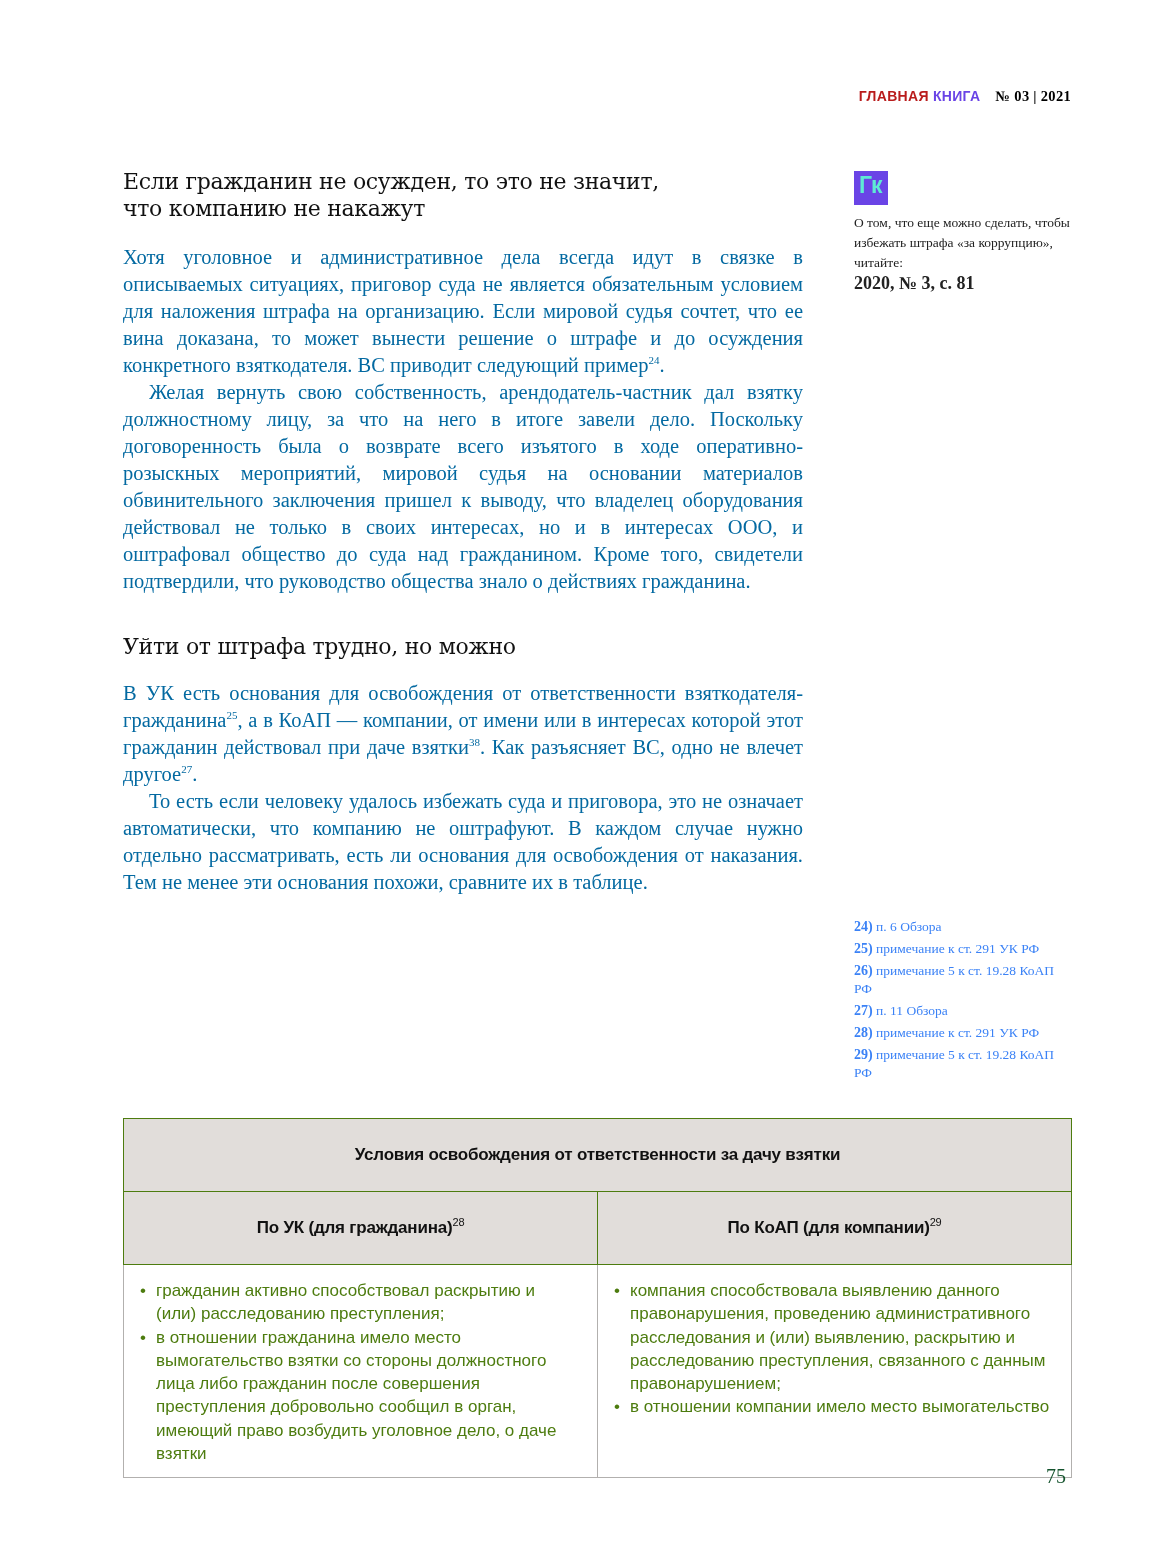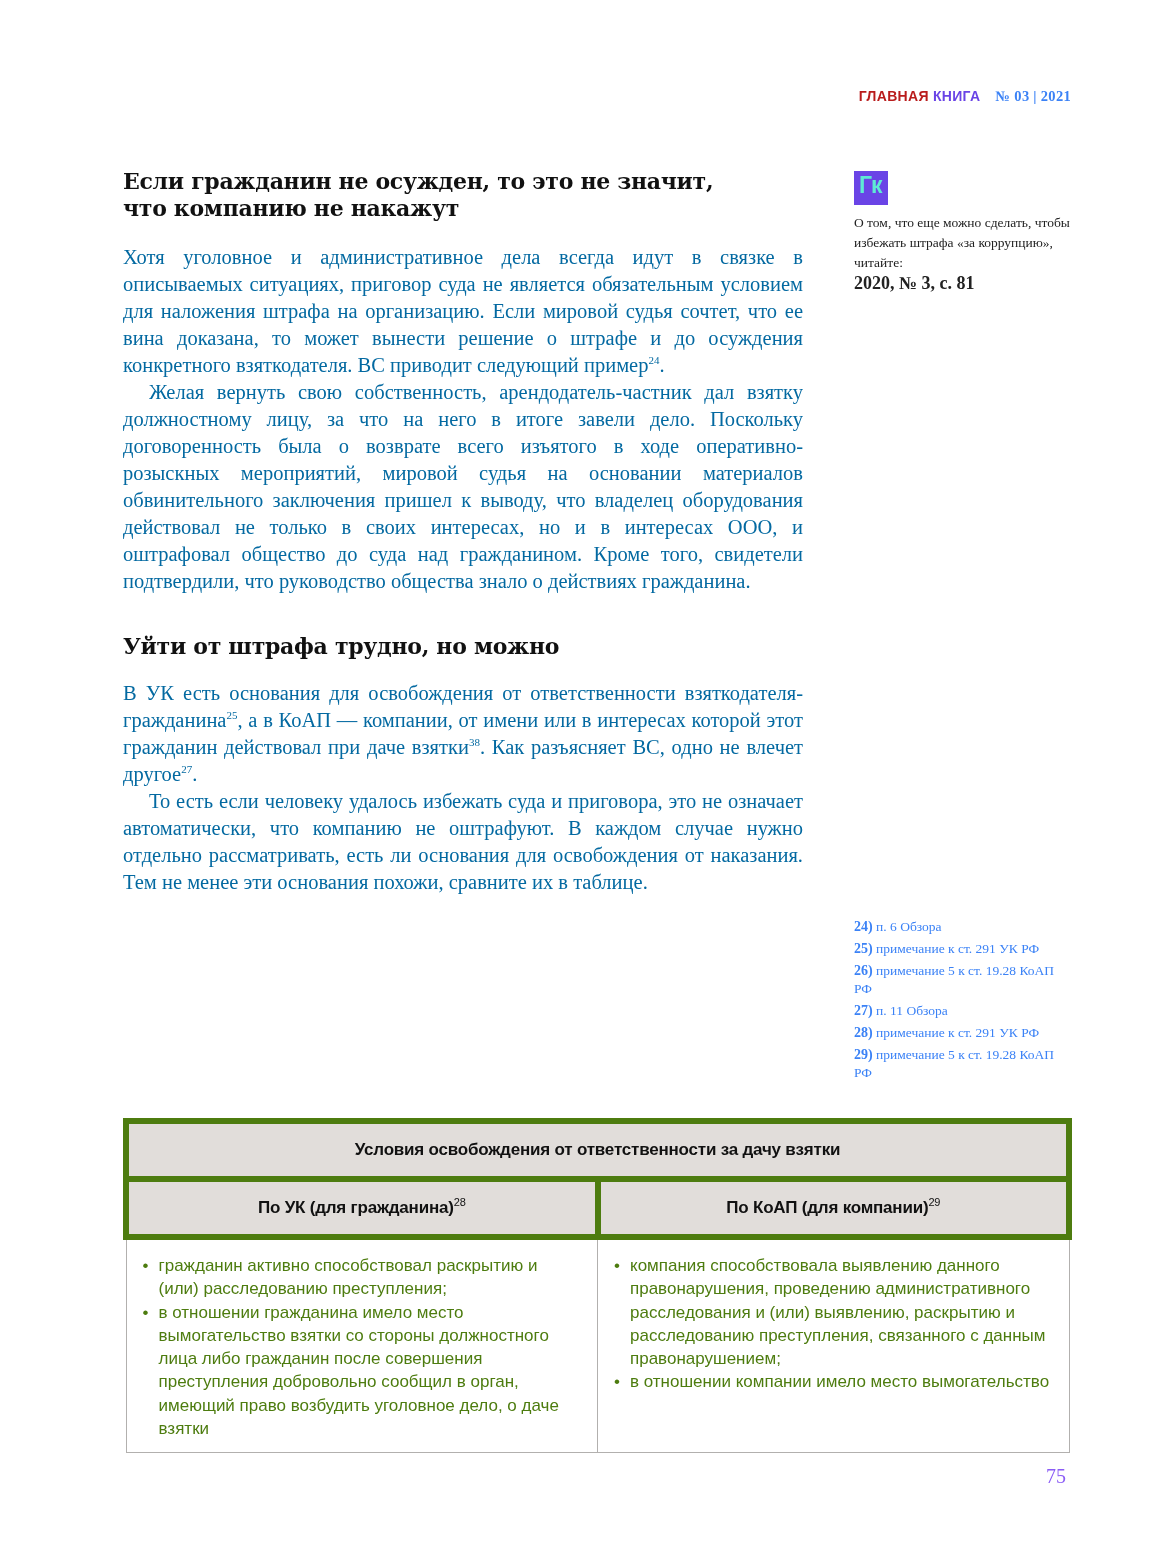--- a/index.html
+++ b/index.html
@@ -1,42 +1,42 @@
 <!DOCTYPE html>
 <html><head>
 <meta charset="utf-8">
 <style>
   html, body { margin: 0; padding: 0; background: #ffffff; }
   body { width: 1163px; height: 1559px; position: relative; overflow: hidden; color: #1a1a1a; }
   .masthead { position: absolute; top: 88px; right: 92px; font-family: "Liberation Sans", sans-serif; font-weight: bold; font-size: 14px; letter-spacing: 0.3px; }
   .masthead .brand1 { color: #b91c1c; }
   .masthead .brand2 { color: #6a44e6; }
-  .masthead .issue { font-family: "Liberation Serif", serif; font-weight: bold; color: #3b82f6; font-size: 14.5px; padding-left: 11px; }
+  .masthead .issue { font-family: "Liberation Serif", serif; font-weight: bold; color: #000000; font-size: 14.5px; padding-left: 11px; }
   .main { position: absolute; left: 123px; top: 168px; width: 680px; font-family: "Liberation Serif", serif; }
-  h2 { font-family: "DejaVu Serif", serif; font-weight: bold; font-size: 22px; line-height: 27px; margin: 0; color: #111; letter-spacing: -0.3px; }
+  h2 { font-family: "DejaVu Serif", serif; font-weight: normal; font-size: 22px; line-height: 27px; margin: 0; color: #111; letter-spacing: -0.3px; }
   p { margin: 0; font-size: 20.5px; line-height: 27px; text-align: justify; color: #0369a1; }
   p.indent { text-indent: 26px; }
   sup { font-size: 11px; line-height: 0; vertical-align: super; }
   .h1 { margin-bottom: 22px; }
   .sec2 { margin-top: 38px; margin-bottom: 20px; }
   .sidebar { position: absolute; left: 854px; top: 171px; width: 220px; font-family: "Liberation Serif", serif; font-size: 13.5px; line-height: 20px; color: #222; }
   .gk-logo { width: 34px; height: 34px; background: #6a44e6; position: relative; margin-bottom: 8px; }
   .gk-logo span { position: absolute; left: 5px; top: 4px; color: #5eead4; font-family: "Liberation Sans", sans-serif; font-weight: bold; font-size: 23px; letter-spacing: -1px; }
   .sidebar .ref { font-weight: bold; font-size: 18px; }
   .footnotes { position: absolute; left: 854px; top: 918px; width: 220px; font-family: "Liberation Serif", serif; font-size: 13.5px; line-height: 18px; color: #3b82f6; }
   .footnotes .fn { margin-bottom: 4px; }
   .footnotes b { font-size: 14px; }
   table.cond { position: absolute; left: 123px; top: 1118px; width: 949px; border-collapse: collapse; font-family: "Liberation Sans", sans-serif; }
-  table.cond th { background: #e1ddda; border: 6px solid #4d7c0f; font-size: 17px; font-weight: bold; color: #111; height: 48px; padding: 2px; font-stretch: condensed; letter-spacing: -0.2px; }
+  table.cond th { background: #e1ddda; border: 1px solid #4d7c0f; font-size: 17px; font-weight: bold; color: #111; height: 48px; padding: 12px; font-stretch: condensed; letter-spacing: -0.2px; }
   table.cond th sup { font-weight: normal; font-size: 11px; }
   table.cond td { border: 1px solid #b2b0ae; vertical-align: top; padding: 14px 18px 12px 14px; width: 50%; font-size: 17px; line-height: 23.3px; color: #4d7c0f; }
   table.cond ul { margin: 0; padding-left: 18px; list-style: none; }
   table.cond li { position: relative; }
   table.cond li::before { content: "•"; position: absolute; left: -16px; top: 0; }
-  .page-number { position: absolute; left: 1046px; top: 1465px; font-family: "Liberation Serif", serif; font-size: 20px; color: #8b5cf6; }
+  .page-number { position: absolute; left: 1046px; top: 1465px; font-family: "Liberation Serif", serif; font-size: 20px; color: #14532d; }
 </style>
 </head>
 <body>
 
 <div class="masthead">
   <span class="brand1">ГЛАВНАЯ</span>
   <span class="brand2">КНИГА</span>
   <span class="issue">№ 03 | 2021</span>
 </div>
 

